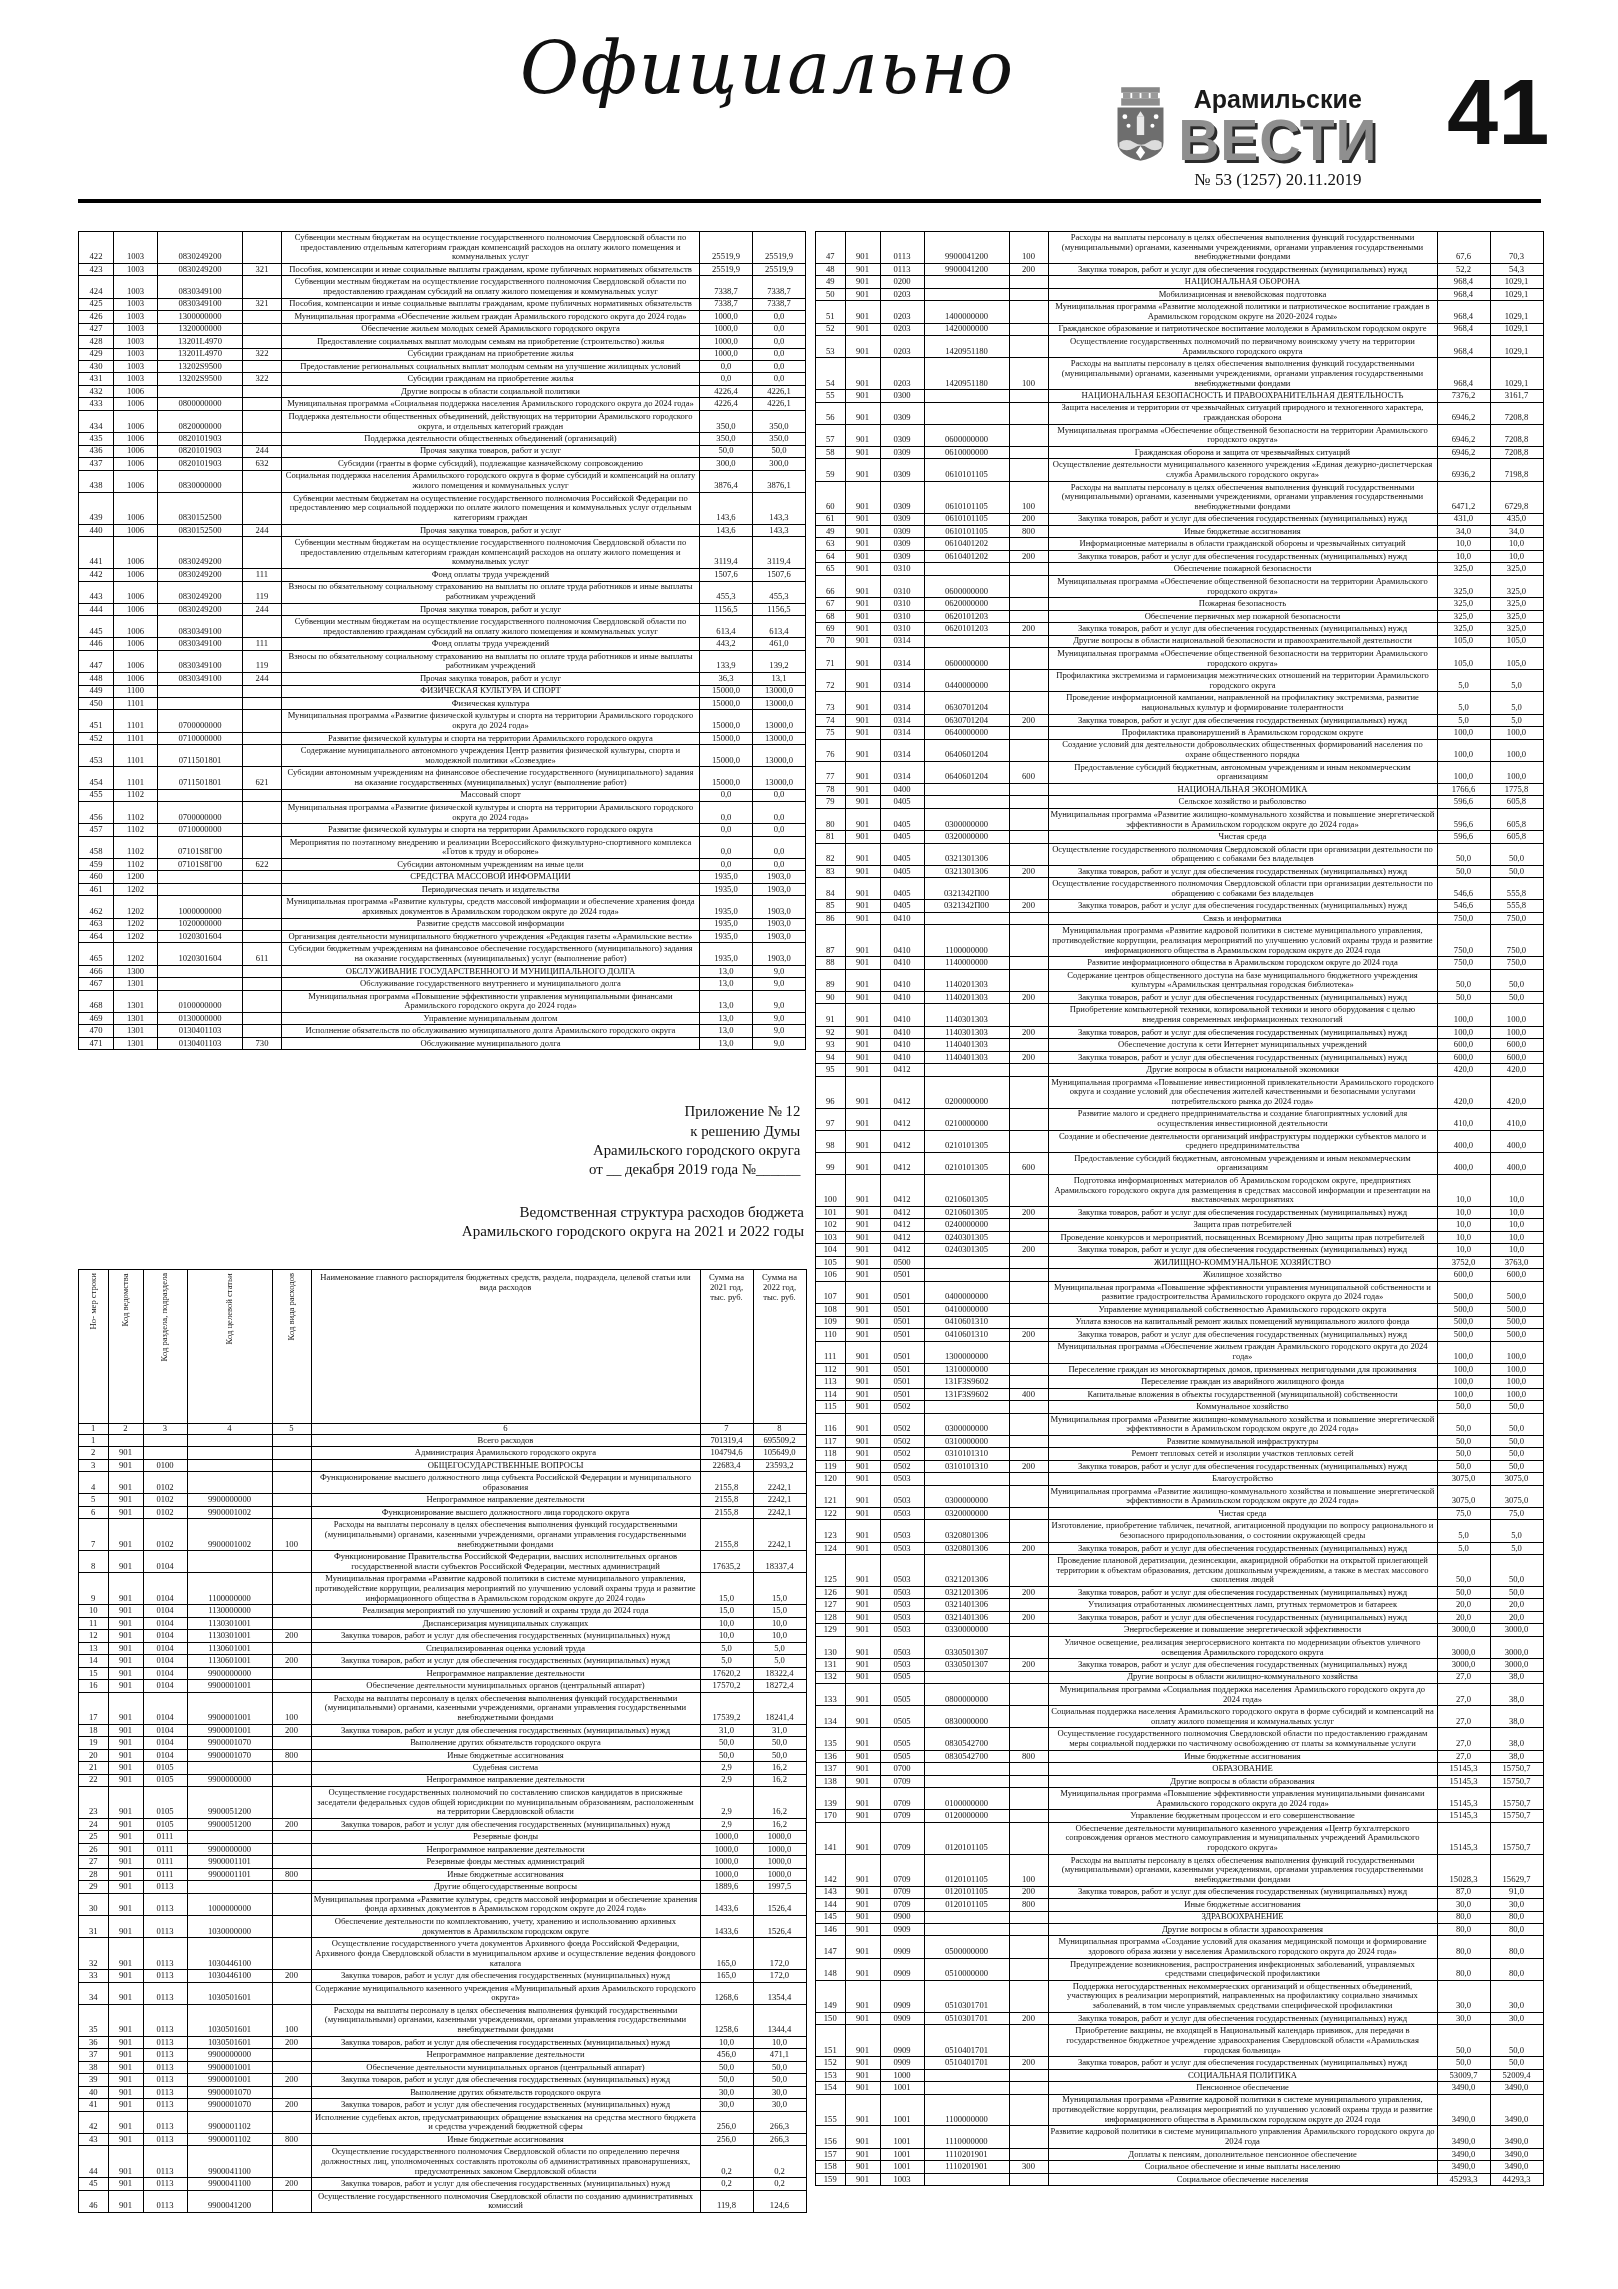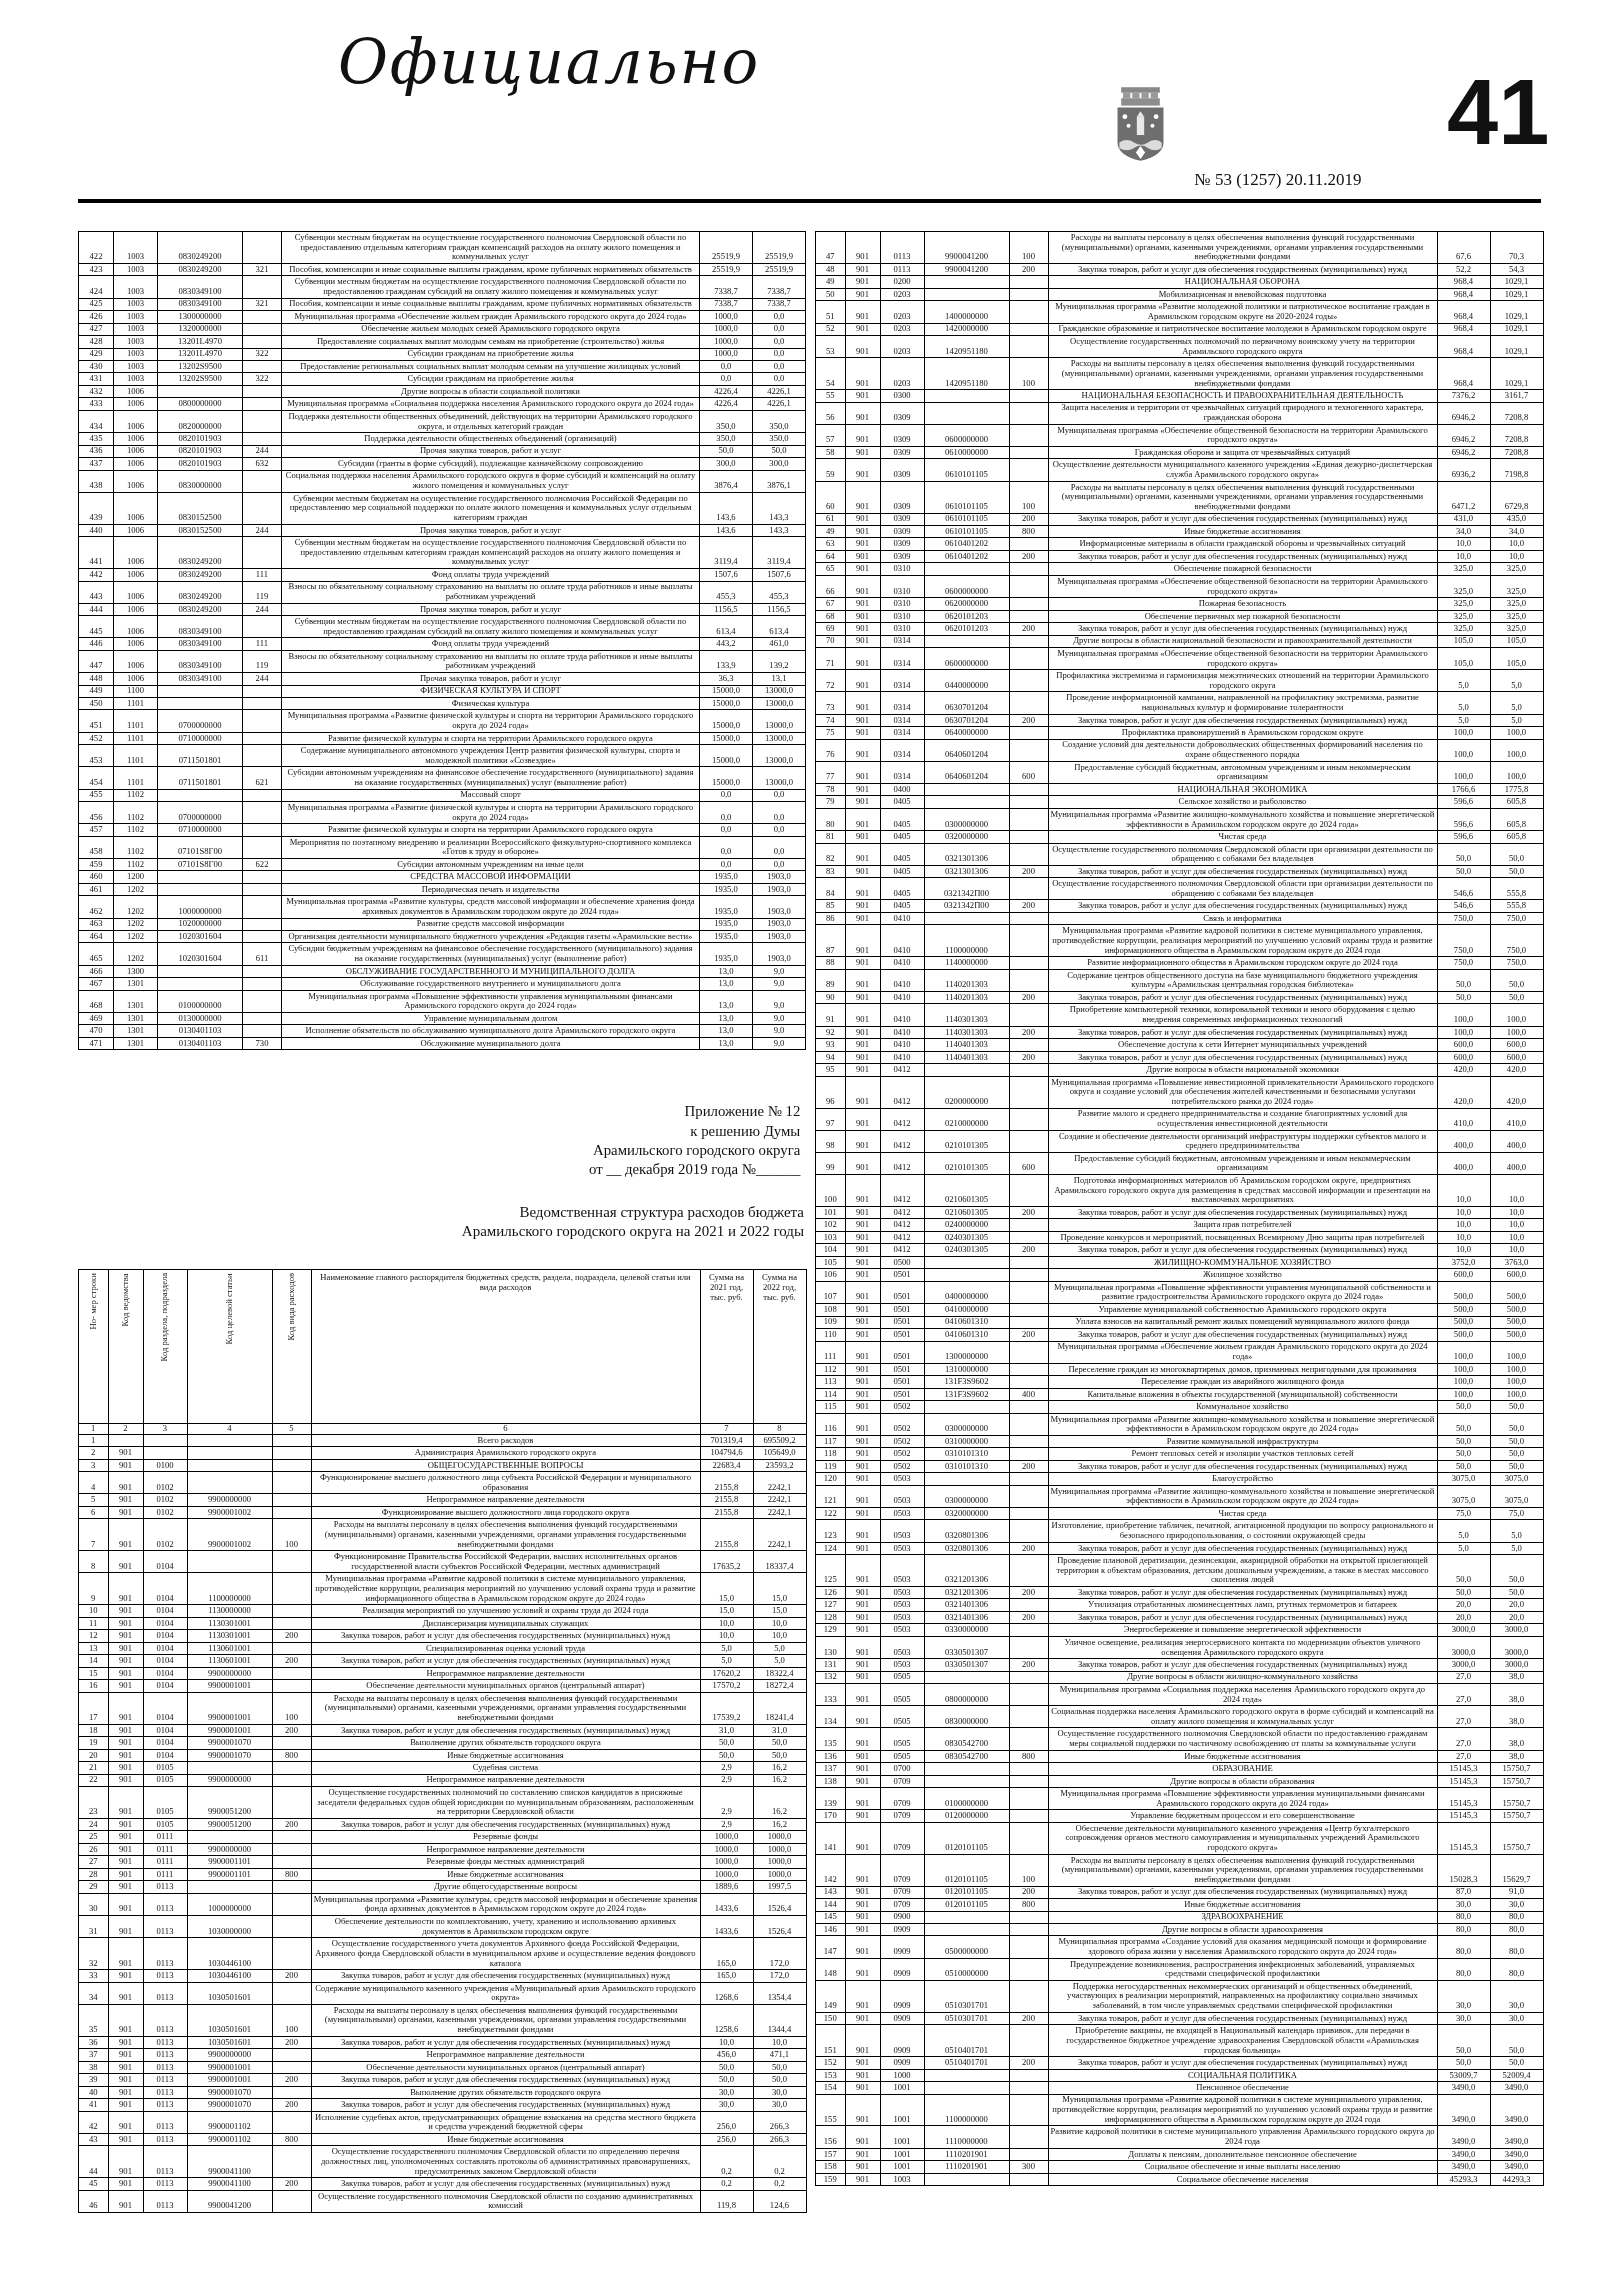--- a/index.html
+++ b/index.html
@@ -1,18 +1,18 @@
 <!DOCTYPE html>
 <html style="font-size:14.8px"><head>
 <meta charset="utf-8">
 <style>
   html,body{margin:0;padding:0;background:#fff;}
   body{width:1619px;height:2290px;position:relative;font-family:"Liberation Serif",serif;color:#111;}
-  .headline{position:absolute;left:83px;top:26px;width:932px;text-align:center;
-    font-family:"DejaVu Serif",serif;font-style:italic;font-size:61px;font-weight:500;letter-spacing:1.8px;}
+  .headline{position:absolute;left:83px;top:26px;width:932px;text-align:right;
+    font-family:"DejaVu Serif",serif;font-style:italic;font-size:72px;font-weight:500;letter-spacing:1.8px;}
   .masthead{position:absolute;left:1112px;top:85px;display:flex;align-items:flex-start;}
   .crest{width:57px;height:78px;margin-right:9.2px;}
   .mh-text{display:flex;flex-direction:column;align-items:center;}
   .mh-top{font-family:"Liberation Sans",sans-serif;font-weight:bold;font-size:25px;color:#1a1a1a;}
   .mh-bottom{font-family:"Liberation Sans",sans-serif;font-weight:bold;font-size:57px;line-height:.92;
     color:#8f8f8f;text-shadow:2.8px 2.8px 0 #2b2b2b;letter-spacing:0.9px;}
   .pagenum{position:absolute;left:1447px;top:66px;font-family:"Liberation Sans",sans-serif;
     font-weight:bold;font-size:92px;line-height:1;color:#111;}
   .issue{position:absolute;left:1112px;top:170px;width:332px;text-align:center;font-size:17px;}
   .rule{position:absolute;left:78px;top:199px;width:1463px;height:3.7px;background:#000;}
@@ -56,20 +56,24 @@
     <path d="M6 24 h50 v38 q0 14 -25 20 q-25 -6 -25 -20 Z" fill="#6e6e6e"></path>
     <rect x="27" y="34" width="8" height="20" fill="#e8e8e8"></rect>
     <path d="M31 28 l4 6 h-8 Z" fill="#e8e8e8"></path>
     <circle cx="14" cy="34" r="2.6" fill="#fff"></circle>
       <circle cx="48" cy="34" r="2.6" fill="#fff"></circle>
     <circle cx="18" cy="44" r="2.2" fill="#fff"></circle>
       <circle cx="44" cy="44" r="2.2" fill="#fff"></circle>
     <path d="M8 62 q8 -5 16 0 q8 5 15 0 q8 -5 15 0 v6 q-7 5 -15 0 q-7 -5 -15 0 q-8 5 -16 0 Z" fill="#dcdcdc"></path>
     <path d="M31 66 l5 7 -5 7 -5 -7 Z" fill="#fff"></path>
   </svg>
+  <div class="mh-text">
+    <span class="mh-top">Арамильские</span>
+    <span class="mh-bottom">ВЕСТИ</span>
+  </div>
 </div>
 
 <div class="pagenum">41</div>
 <div class="issue">№ 53 (1257) 20.11.2019</div>
 <div class="rule"></div>
 
 <div class="col col-left">
   <table class="tA">
     <colgroup>
         <col class="a0">

